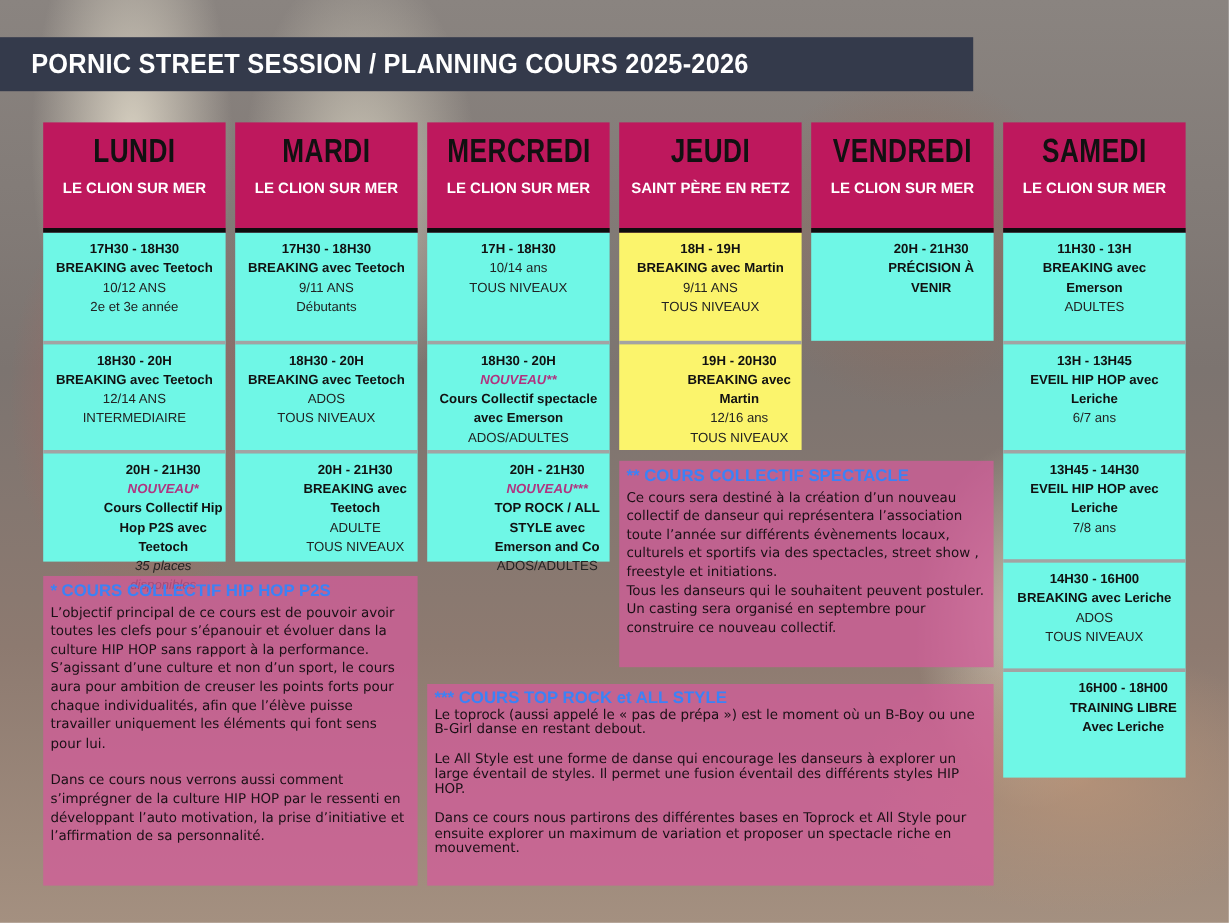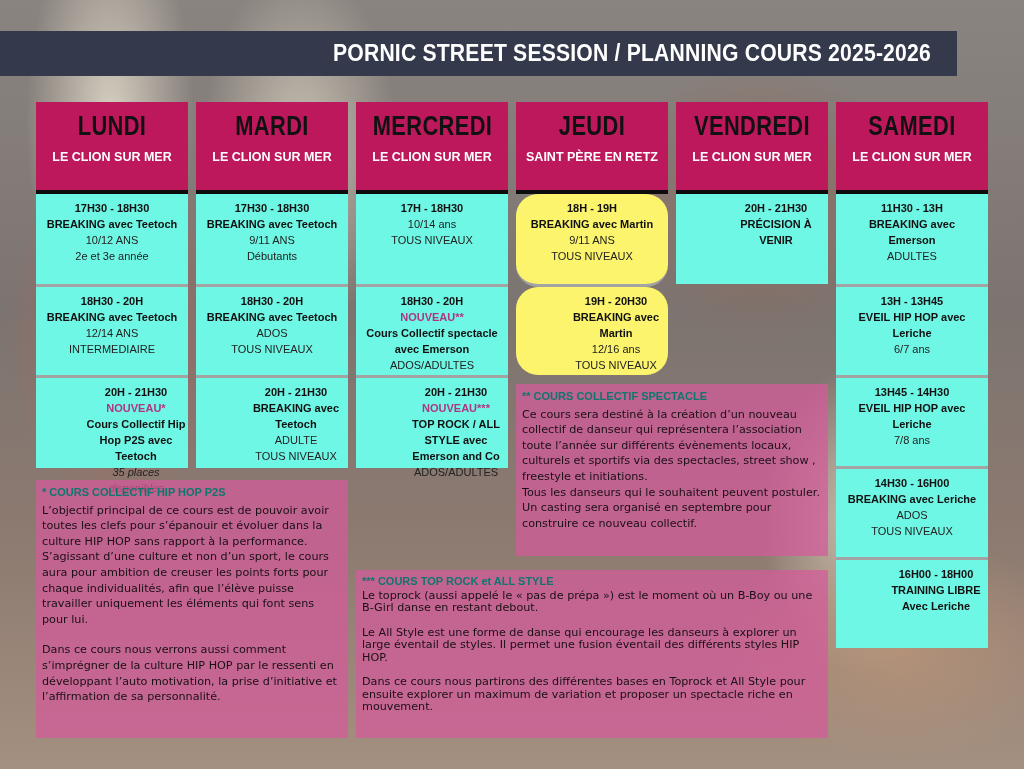--- a/index.html
+++ b/index.html
@@ -7,40 +7,40 @@
     font-family:"Liberation Sans",sans-serif;
     background:
       radial-gradient(ellipse 160px 260px at 120px 330px, rgba(200,90,80,0.55), transparent 70%),
       radial-gradient(ellipse 200px 200px at 760px 200px, rgba(150,100,80,0.6), transparent 70%),
       radial-gradient(ellipse 260px 160px at 900px 650px, rgba(190,150,120,0.7), transparent 70%),
       radial-gradient(ellipse 120px 300px at 110px 120px, rgba(235,228,210,0.8), transparent 70%),
       radial-gradient(ellipse 140px 260px at 300px 150px, rgba(230,224,205,0.7), transparent 70%),
       radial-gradient(ellipse 140px 220px at 860px 520px, rgba(225,220,200,0.7), transparent 70%),
       linear-gradient(180deg,#8a8480 0%,#7c7470 40%,#8d7a70 70%,#a49080 100%);
   }
-  .title-bar{position:absolute;left:0;top:31px;width:957px;height:45px;background:#343a4b;
-    display:flex;align-items:center;justify-content:flex-end;}
+  .title-bar{position:absolute;left:0;top:31px;width:811px;height:45px;background:#343a4b;
+    display:flex;align-items:center;justify-content:flex-start;}
   .title-bar span{color:#fff;font-weight:bold;font-size:23px;letter-spacing:0.2px;
     font-family:"Liberation Sans",sans-serif;transform:scaleX(0.92);white-space:nowrap;}
   .col{position:absolute;top:102px;width:152px;}
   .day-head{height:88px;background:#be185d;border-bottom:4px solid #0d0d0d;text-align:center;}
   .day-name{font-family:"Liberation Sans",sans-serif;font-weight:bold;font-size:28px;color:#111;
     padding-top:8px;line-height:32px;transform:scaleX(0.78);letter-spacing:0.5px;}
   .day-place{color:#fff;font-weight:bold;font-size:12.5px;margin-top:8px;white-space:nowrap;}
   .slot{background:#6ff7e6;text-align:center;font-size:11px;color:#222;line-height:16px;
     padding-top:6px;box-sizing:border-box;border-bottom:3px solid #a3a3a3;}
-  .slot.yellow{background:#fbf46c;border-radius:22px;}
+  .slot.yellow{background:#fbf46c;}
   .slot.last{border-bottom:none;padding-left:48px;}
   .slot .time{font-weight:bold;color:#111;}
   .slot .cls{font-weight:bold;color:#111;}
-  .slot .new{font-weight:bold;color:#b03580;}
+  .slot .new{font-weight:bold;font-style:italic;color:#b03580;}
   .slot .it{font-style:italic;}
   .note{position:absolute;background:rgba(214,90,155,0.72);color:#1a1016;
     font-family:"DejaVu Sans",sans-serif;font-size:11.2px;line-height:15.6px;padding:5px 6px;box-sizing:border-box;}
-  .note .nt{font-family:"Liberation Sans",sans-serif;font-weight:bold;font-size:11px;color:#0f766e;margin-bottom:2px;}
+  .note .nt{font-family:"Liberation Sans",sans-serif;font-weight:bold;font-size:14px;color:#3b82f6;margin-bottom:2px;}
   .note p{margin:0;}
   .note p.gap{margin-top:15px;}
 </style>
 </head>
 <body>
 
 <div class="title-bar">
   <span>PORNIC STREET SESSION  /  PLANNING COURS 2025-2026</span>
 </div>
 

